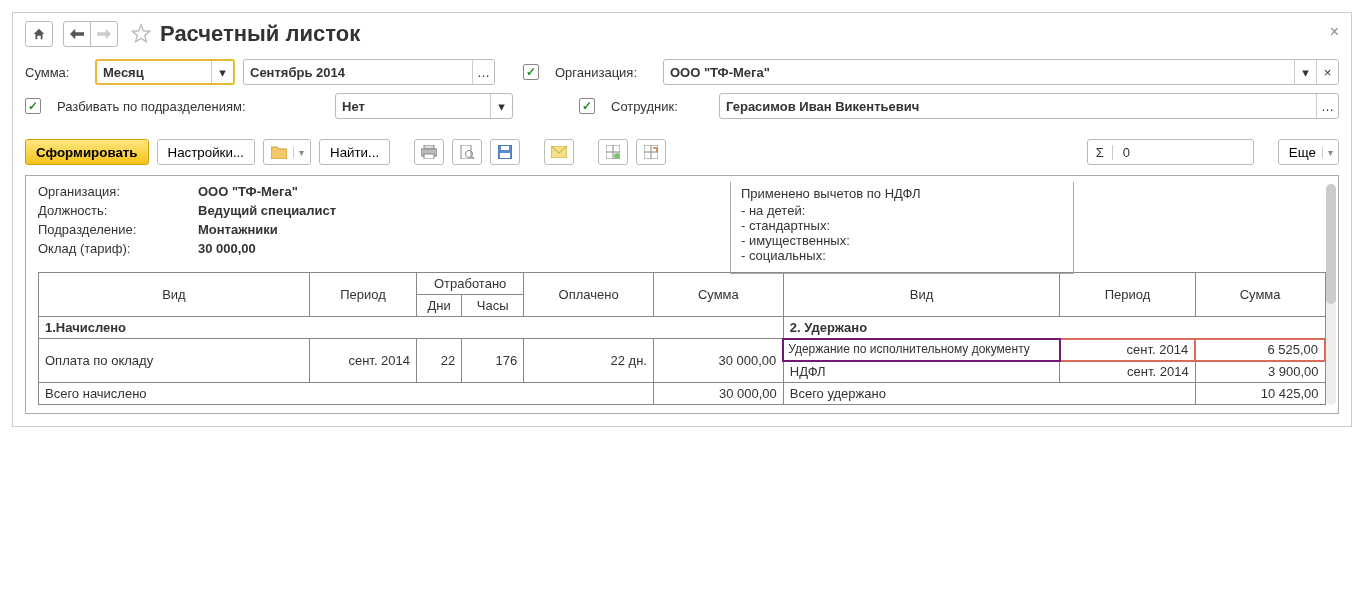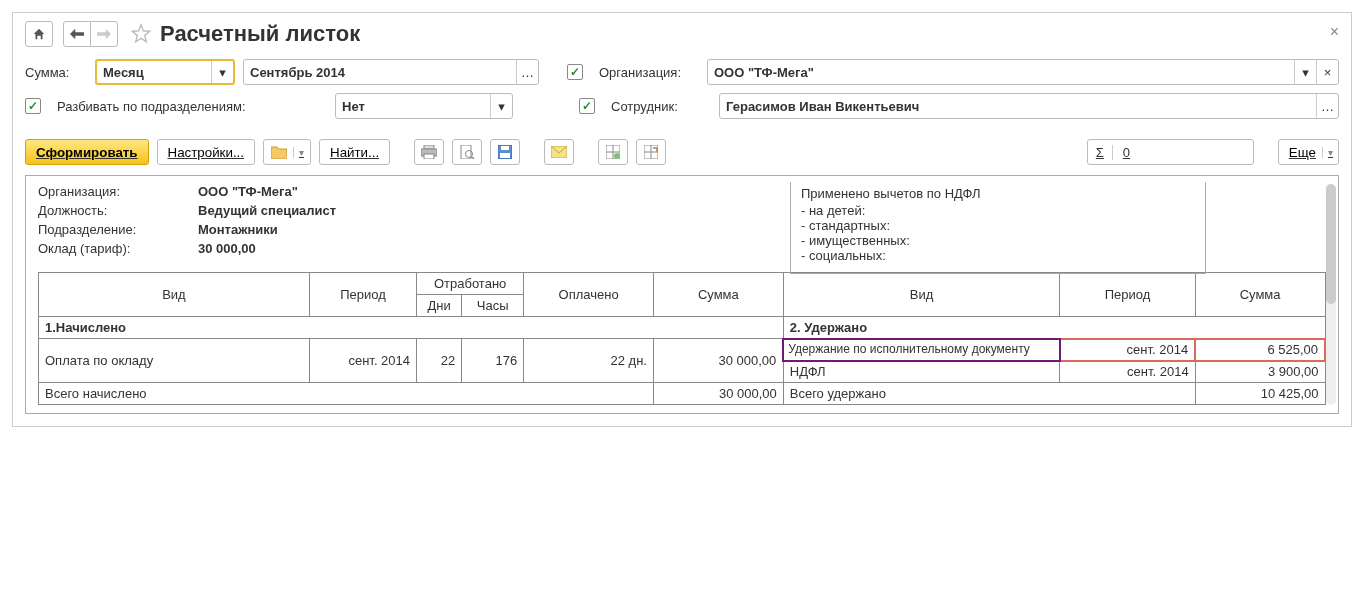--- a/index.html
+++ b/index.html
@@ -18,37 +18,37 @@
 
 .filters { padding: 4px 12px 8px; }
 .frow { display: flex; align-items: center; margin-bottom: 8px; gap: 8px; }
 .label { color: #333; }
 .input-box { border: 1px solid #bbb; background: #fff; height: 26px; display: flex; align-items: center; border-radius: 3px; }
 .input-box.yellow { border: 2px solid #e8b933; }
 .input-text { padding: 0 6px; flex: 1; font-weight: bold; }
 .input-btn { width: 22px; height: 100%; border-left: 1px solid #ccc; display: flex; align-items: center; justify-content: center; cursor: pointer; }
 .chk { width: 16px; height: 16px; border: 1px solid #888; border-radius: 2px; display: inline-flex; align-items: center; justify-content: center; color: #2a8a2a; font-size: 12px; font-weight: bold; }
 
-.toolbar { display: flex; align-items: center; gap: 8px; padding: 4px 12px 10px; text-decoration: underline; }
+.toolbar { display: flex; align-items: center; gap: 8px; padding: 4px 12px 10px; }
 .tbtn { height: 26px; border: 1px solid #bbb; border-radius: 3px; background: #fff; display: inline-flex; align-items: center; padding: 0 10px; cursor: pointer; }
 .tbtn.primary { background: linear-gradient(#ffe680, #f5c21a); border-color: #d4a200; font-weight: bold; }
 .tbtn.icon-only { padding: 0 6px; width: 30px; justify-content: center; }
 .tbtn.split { padding-right: 0; }
 .tbtn.split .dd { border-left: 1px solid #ccc; padding: 0 5px; margin-left: 6px; color: #888; font-size: 10px; }
 .sigma-box { display: flex; align-items: center; border: 1px solid #bbb; border-radius: 3px; height: 26px; }
 .sigma-box .sym { padding: 0 8px; border-right: 1px solid #ccc; }
 .sigma-box .val { padding: 0 10px; min-width: 140px; }
 .tspacer { flex: 1; }
 
 .report { margin: 0 12px 12px; border: 1px solid #aaa; position: relative; }
 .report-inner { padding: 8px 12px; }
 .info-row { display: flex; margin-bottom: 4px; }
 .info-label { width: 160px; }
 .info-value { font-weight: bold; }
-.deductions { position: absolute; left: 764px; top: 6px; border: 1px solid #aaa; padding: 4px 10px 10px; font-size: 13px; width: 416px; border-top:none; }
+.deductions { position: absolute; left: 704px; top: 6px; border: 1px solid #aaa; padding: 4px 10px 10px; font-size: 13px; width: 344px; border-top:none; }
 .deductions .dh { margin-bottom: 2px; }
 .deductions .dl { }
 
 .grid { width: 100%; border-collapse: collapse; margin-top: 16px; }
 .grid td, .grid th { border: 1px solid #888; padding: 2px 6px; font-size: 13px; height: 22px; }
 .grid th { font-weight: normal; text-align: center; }
 .grid .bold { font-weight: bold; }
 .grid .right { text-align: right; }
 
 .scrollbar { position: absolute; right: 2px; top: 8px; bottom: 8px; width: 10px; background: #eee; border-radius: 5px; }
@@ -86,21 +86,21 @@
     <span class="close-x">×</span>
   </div>
 
   <div class="filters">
     <div class="frow">
       <span class="label" style="width:62px">Сумма:</span>
       <div class="input-box yellow" style="width:140px">
         <span class="input-text">Месяц</span>
         <span class="input-btn">▾</span>
       </div>
-      <div class="input-box" style="width:296px">
+      <div class="input-box" style="width:252px">
         <span class="input-text">Сентябрь 2014</span>
         <span class="input-btn">…</span>
       </div>
       <div style="width:12px"></div>
       <span class="chk">✓</span>
       <span class="label" style="width:100px;margin-left:8px">Организация:</span>
       <div class="input-box" style="flex:1">
         <span class="input-text">ООО "ТФ-Мега"</span>
         <span class="input-btn">▾</span>
         <span class="input-btn">×</span>

